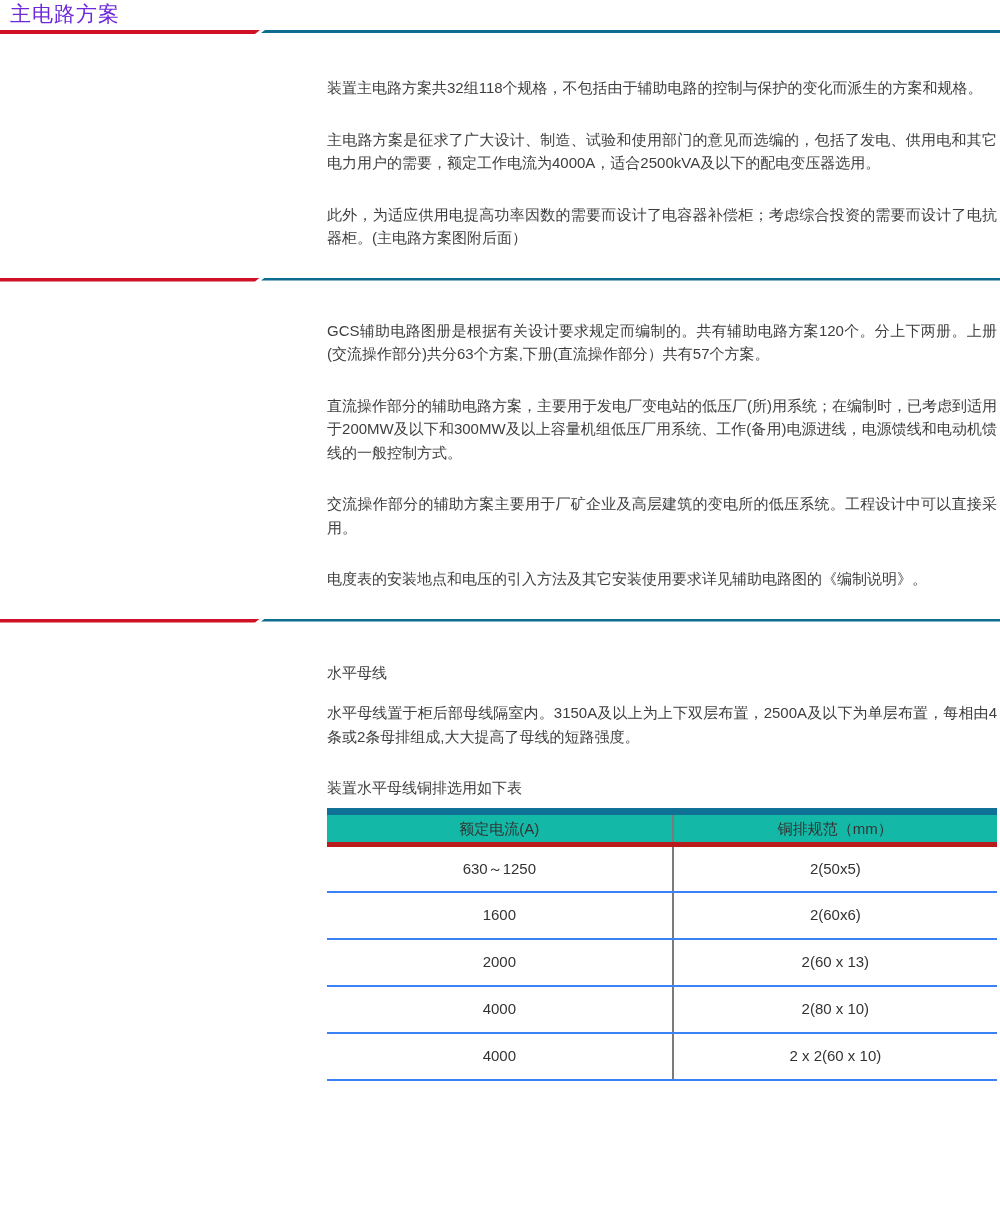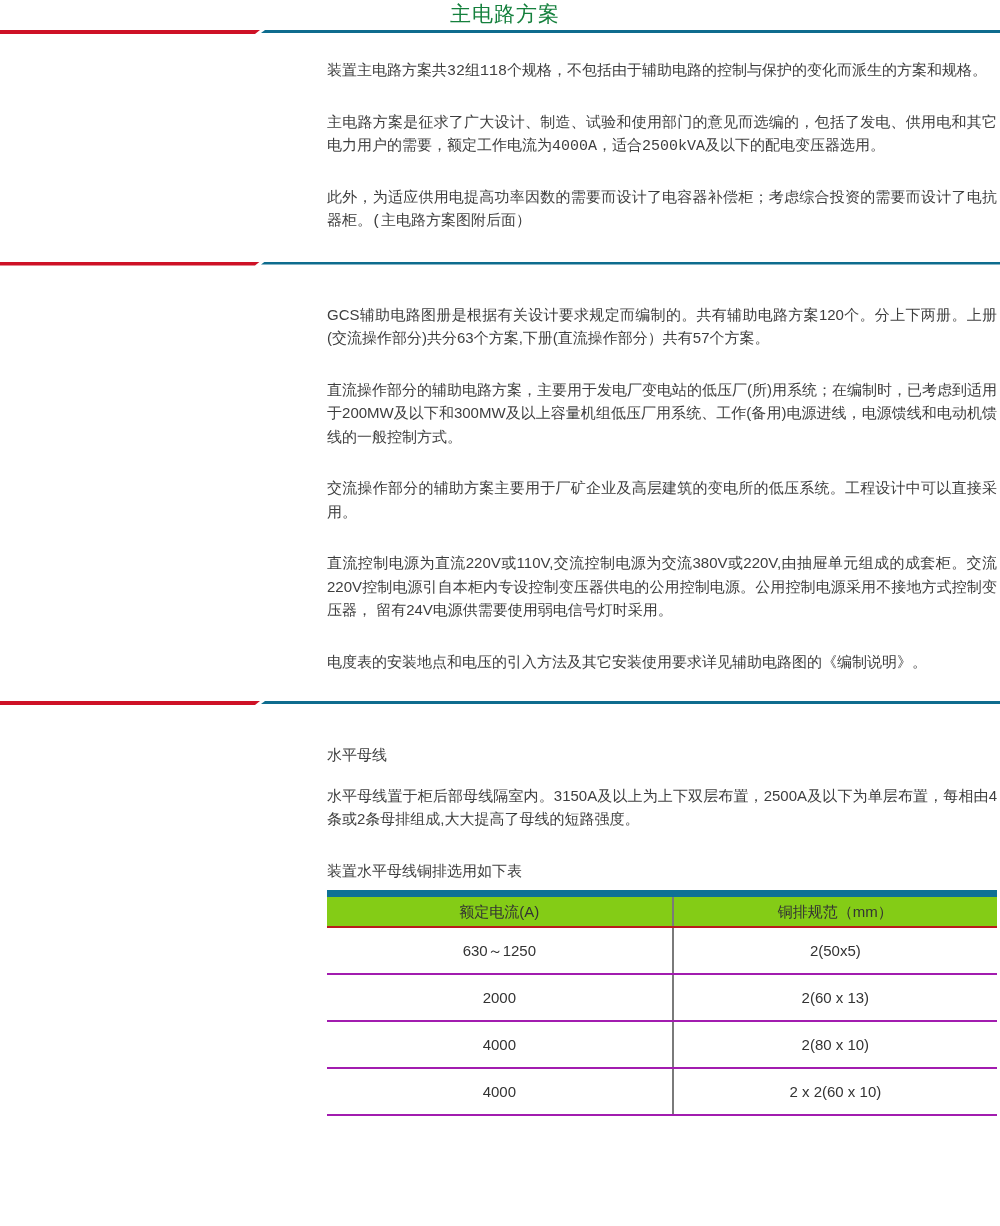--- a/index.html
+++ b/index.html
@@ -10,24 +10,23 @@
     height: 1226px;
     background: #ffffff;
     overflow: hidden;
     font-family: "Liberation Sans", "DejaVu Sans", sans-serif;
   }
   
   .sec-head h2 {
     font-size: 21px;
     line-height: 24px;
     font-weight: normal;
-    color: #15803d;
+    color: #6d28d9;
     margin: 0 0 4px 10px;
     letter-spacing: 1px;
-    text-align: center;
   }
   .rule { display: flex; height: 4px; width: 100%; }
   .rule-red {
     width: 260px; height: 4px; background: #CE1126;
     clip-path: polygon(0 0, 100% 0, calc(100% - 5px) 100%, 0 100%);
   }
   .rule-blue {
     flex: 1; height: 3px; margin-left: 1px; background: #0E6C8E;
     clip-path: polygon(4px 0, 100% 0, 100% 100%, 0 100%);
   }
@@ -36,47 +35,47 @@
   .sec-3 { margin-top: 19px; }
   
   .sec-body {
     margin-left: 327px;
     margin-right: 3px;
     color: #3E3E3E;
     font-size: 15px;
     line-height: 23.5px;
     text-align: justify;
   }
-  .sec-1 .sec-body { padding-top: 26px; font-family: Liberation Mono, monospace; }
+  .sec-1 .sec-body { padding-top: 42px; }
   .sec-2 .sec-body { padding-top: 37px; }
   .sec-3 .sec-body { padding-top: 38px; }
   .sec-body p { margin: 0 0 28px 0; }
   .sec-body p.tight   { margin-bottom: 17px; }
   .sec-body p.sub     { }
   .sec-body p.caption { margin-bottom: 8px; }
   
   .table-wrap { width: 100%; }
   .table-topbar { height: 7px; background: #0E7195; }
   table.busbar {
     width: 100%;
     border-collapse: collapse;
     font-size: 15px;
     color: #333333;
     text-align: center;
   }
   table.busbar th {
-    background: #84cc16;
+    background: #14b8a6;
     font-weight: normal;
     height: 30px;
-    border-bottom: 2px solid #b91c1c;
+    border-bottom: 5px solid #b91c1c;
   }
   table.busbar td {
     height: 47px;
     background: #ffffff;
-    border-bottom: 2px solid #a21caf;
+    border-bottom: 2px solid #3b82f6;
   }
   table.busbar th:first-child,
   table.busbar td:first-child {
     width: 51.6%;
     border-right: 2px solid #7A7A7A;
   }
 </style>
 </head>
 <body>
 
@@ -101,21 +100,20 @@
     <div class="sec-head">
       <div class="rule">
         <span class="rule-red"></span>
         <span class="rule-blue"></span>
       </div>
     </div>
     <div class="sec-body">
       <p>GCS辅助电路图册是根据有关设计要求规定而编制的。共有辅助电路方案120个。分上下两册。上册(交流操作部分)共分63个方案,下册(直流操作部分）共有57个方案。</p>
       <p>直流操作部分的辅助电路方案，主要用于发电厂变电站的低压厂(所)用系统；在编制时，已考虑到适用于200MW及以下和300MW及以上容量机组低压厂用系统、工作(备用)电源进线，电源馈线和电动机馈线的一般控制方式。</p>
       <p>交流操作部分的辅助方案主要用于厂矿企业及高层建筑的变电所的低压系统。工程设计中可以直接采用。</p>
-      <p>直流控制电源为直流220V或110V,交流控制电源为交流380V或220V,由抽屉单元组成的成套柜。交流220V控制电源引自本柜内专设控制变压器供电的公用控制电源。公用控制电源采用不接地方式控制变压器， 留有24V电源供需要使用弱电信号灯时采用。</p>
       <p>电度表的安装地点和电压的引入方法及其它安装使用要求详见辅助电路图的《编制说明》。</p>
     </div>
   </section>
 
   <section class="sec-3">
     <div class="sec-head">
       <div class="rule">
         <span class="rule-red"></span>
         <span class="rule-blue"></span>
       </div>
@@ -133,20 +131,24 @@
               <th>额定电流(A)</th>
               <th>铜排规范（mm）</th>
             </tr>
           </thead>
           <tbody>
             <tr>
               <td>630～1250</td>
               <td>2(50x5)</td>
             </tr>
             <tr>
+              <td>1600</td>
+              <td>2(60x6)</td>
+            </tr>
+            <tr>
               <td>2000</td>
               <td>2(60 x 13)</td>
             </tr>
             <tr>
               <td>4000</td>
               <td>2(80 x 10)</td>
             </tr>
             <tr>
               <td>4000</td>
               <td>2 x 2(60 x 10)</td>

